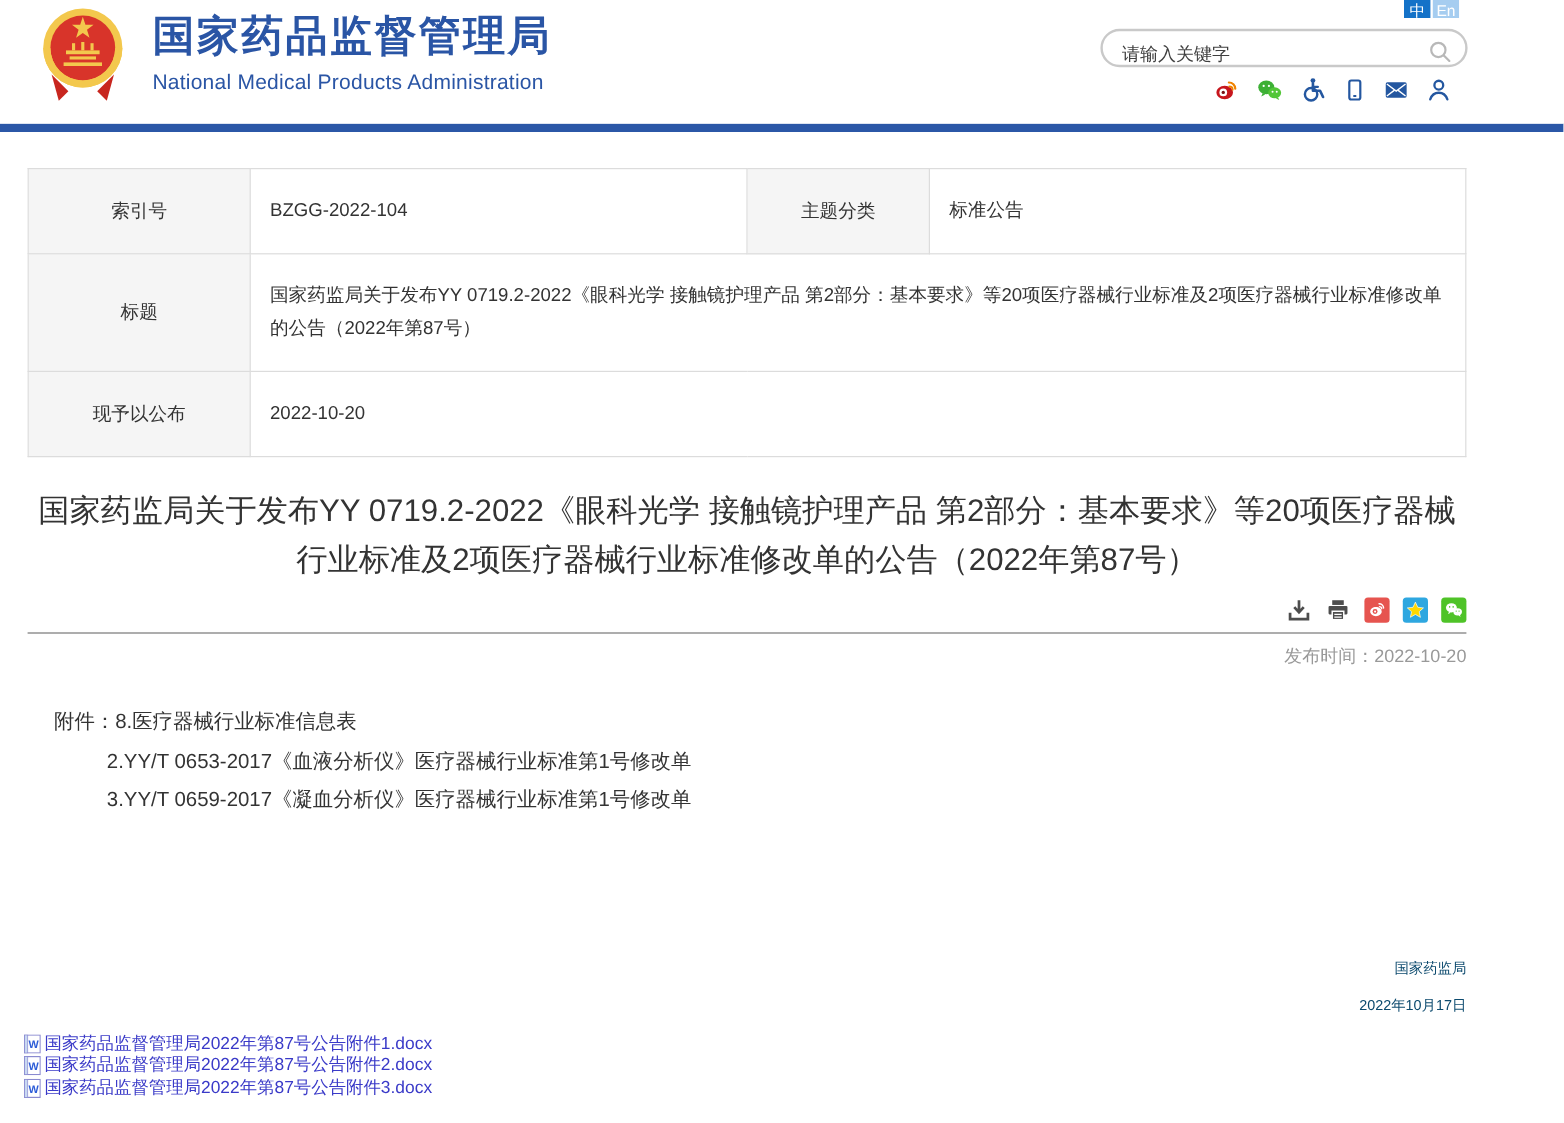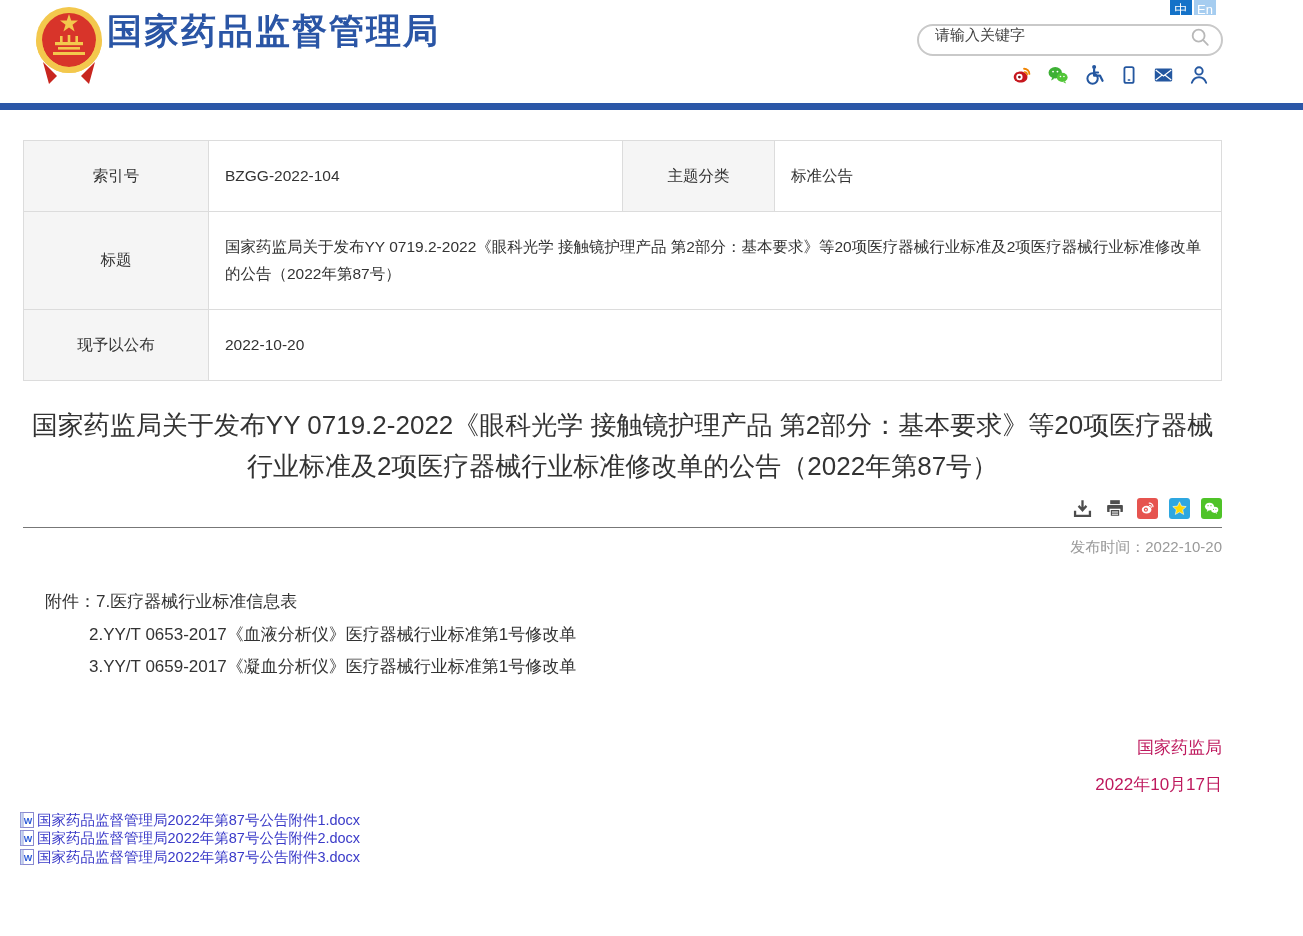--- a/index.html
+++ b/index.html
@@ -5,35 +5,35 @@
   * { box-sizing: border-box; margin: 0; padding: 0; }
   html, body { background: #fff; }
   body {
     width: 1303px; height: 936px;
     font-family: "Liberation Sans", "DejaVu Sans", sans-serif;
     color: #333; position: relative; overflow: hidden;
   }
 
   
   .header { position: relative; height: 103px; background: #fff; }
-  .brand { position: absolute; left: 35px; top: 4px; display: flex; align-items: flex-start; gap: 4px; }
+  .brand { position: absolute; left: 35px; top: 4px; display: flex; align-items: flex-start; gap: 24px; }
   .emblem { width: 68px; height: 84px; }
   .brand-text { padding-top: 8px; }
   .brand-cn { font-size: 35px; font-weight: bold; color: #2a55a5; letter-spacing: 2px; line-height: 1.1; }
   .brand-en { font-size: 17.5px; color: #2a55a5; margin-top: 7px; letter-spacing: .2px; }
 
   .lang-clip { position: absolute; right: 87px; top: 0; height: 15px; overflow: hidden; }
   .lang-btn { display: inline-block; width: 22px; height: 22px; margin-top: -8px;
               color: #fff; font-size: 13px; text-align: center; line-height: 24px; cursor: pointer; }
   .lang-zh { background: #1472c8; }
   .lang-en { background: #a6cdf0; margin-left: 2px; }
 
   .search-pill { position: absolute; right: 80px; top: 24px; width: 306px; height: 32px;
                  border: 2px solid #c9c9c9; border-radius: 17px; background: #fff;
-                 display: flex; align-items: flex-start; padding: 0 10px 0 16px; }
+                 display: flex; align-items: flex-end; padding: 0 10px 0 16px; }
   .search-pill input { border: none; outline: none; flex: 1; font-size: 15px; color: #333; background: transparent;
                        font-family: "Liberation Sans", "DejaVu Sans", sans-serif; }
   .search-pill input::placeholder { color: #3f3f3f; opacity: 1; }
 
   .quick-icons { position: absolute; right: 93px; top: 63px; display: flex; align-items: center; gap: 13px; }
   .quick-icons svg { display: block; }
 
   .blue-bar { height: 7px; background: #2b57a7; }
 
   
@@ -56,21 +56,21 @@
 
   .pub-time { text-align: right; color: #999; font-size: 15px; margin-top: 10px; }
 
   .article-body { margin-top: 29px; font-size: 17px; color: #333; line-height: 1.95; }
   .article-body p.indent { text-indent: 2em; }
 
   .att-block { margin-top: 28px; font-size: 17px; color: #333; line-height: 1.92; }
   .att-first { padding-left: 22px; }
   .att-item  { padding-left: 66px; }
 
-  .signature { margin-top: 54px; text-align: right; font-size: 17px; color: #be185d; }
+  .signature { margin-top: 116px; text-align: right; font-size: 12px; color: #0c4a6e; }
   .sig-org { line-height: 1.2; }
   .sig-date { margin-top: 17px; line-height: 1.2; }
 
   .file-links { margin-top: 15px; margin-left: -3px; }
   .file-link { display: flex; align-items: center; gap: 3px; color: #3a3ac8; font-size: 14.5px;
                line-height: 18.5px; text-decoration: none; cursor: pointer; width: fit-content; }
   .file-link svg { flex: 0 0 auto; }
 </style>
 </head>
 <body>
@@ -86,20 +86,21 @@
       <rect x="20" y="38" width="28" height="3.2" fill="#f3c84d"></rect>
       <rect x="23" y="43" width="22" height="2.6" fill="#f3c84d"></rect>
       <rect x="18" y="48" width="32" height="3" fill="#f3c84d"></rect>
       <rect x="25" y="32" width="2.6" height="6" fill="#f3c84d"></rect>
       <rect x="32.7" y="31" width="2.6" height="7" fill="#f3c84d"></rect>
       <rect x="40.4" y="32" width="2.6" height="6" fill="#f3c84d"></rect>
       <path d="M34 63 a27 27 0 0 0 27 -27 l6 0 a33 33 0 0 1 -66 0 l6 0 a27 27 0 0 0 27 27" fill="#f3c84d"></path>
     </svg>
     <div class="brand-text">
       <div class="brand-cn">国家药品监督管理局</div>
+      <div class="brand-en">National Medical Products Administration</div>
     </div>
   </div>
 
   <div class="lang-clip">
     <span class="lang-btn lang-zh">中</span><span class="lang-btn lang-en">En</span>
   </div>
 
   <div class="search-pill">
     <input type="text" placeholder="请输入关键字" style="">
     <svg width="22" height="22" viewBox="0 0 24 24">
@@ -216,21 +217,21 @@
       </svg>
     </span>
   </div>
 
   <div class="pub-time">发布时间：2022-10-20</div>
 
   <div class="article-body">
   </div>
 
   <div class="att-block">
-    <div class="att-first">附件：7.医疗器械行业标准信息表</div>
+    <div class="att-first">附件：8.医疗器械行业标准信息表</div>
     <div class="att-item">2.YY/T 0653-2017《血液分析仪》医疗器械行业标准第1号修改单</div>
     <div class="att-item">3.YY/T 0659-2017《凝血分析仪》医疗器械行业标准第1号修改单</div>
   </div>
 
   <div class="signature">
     <div class="sig-org">国家药监局</div>
     <div class="sig-date">2022年10月17日</div>
   </div>
 
   <div class="file-links">

